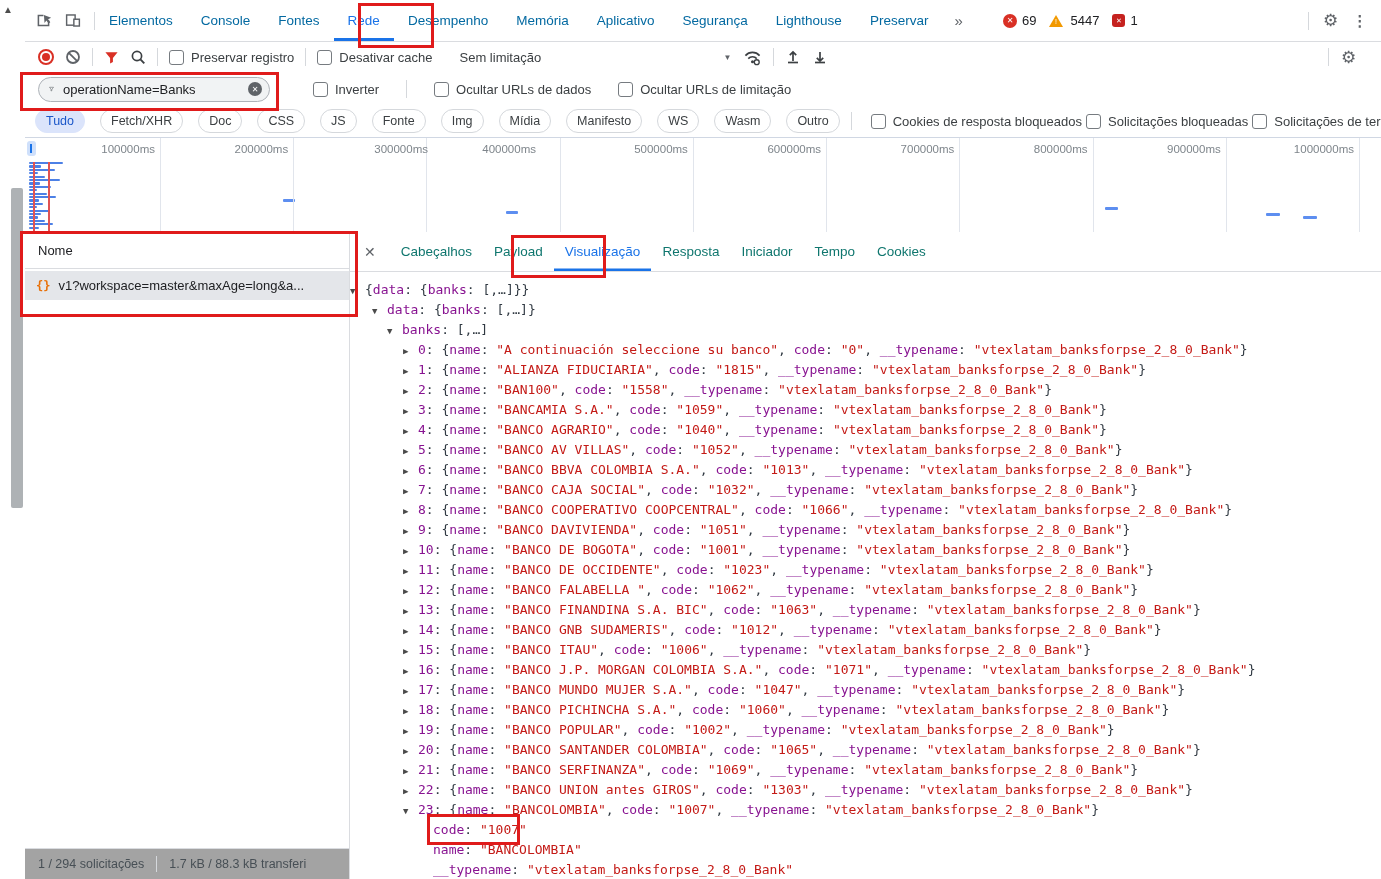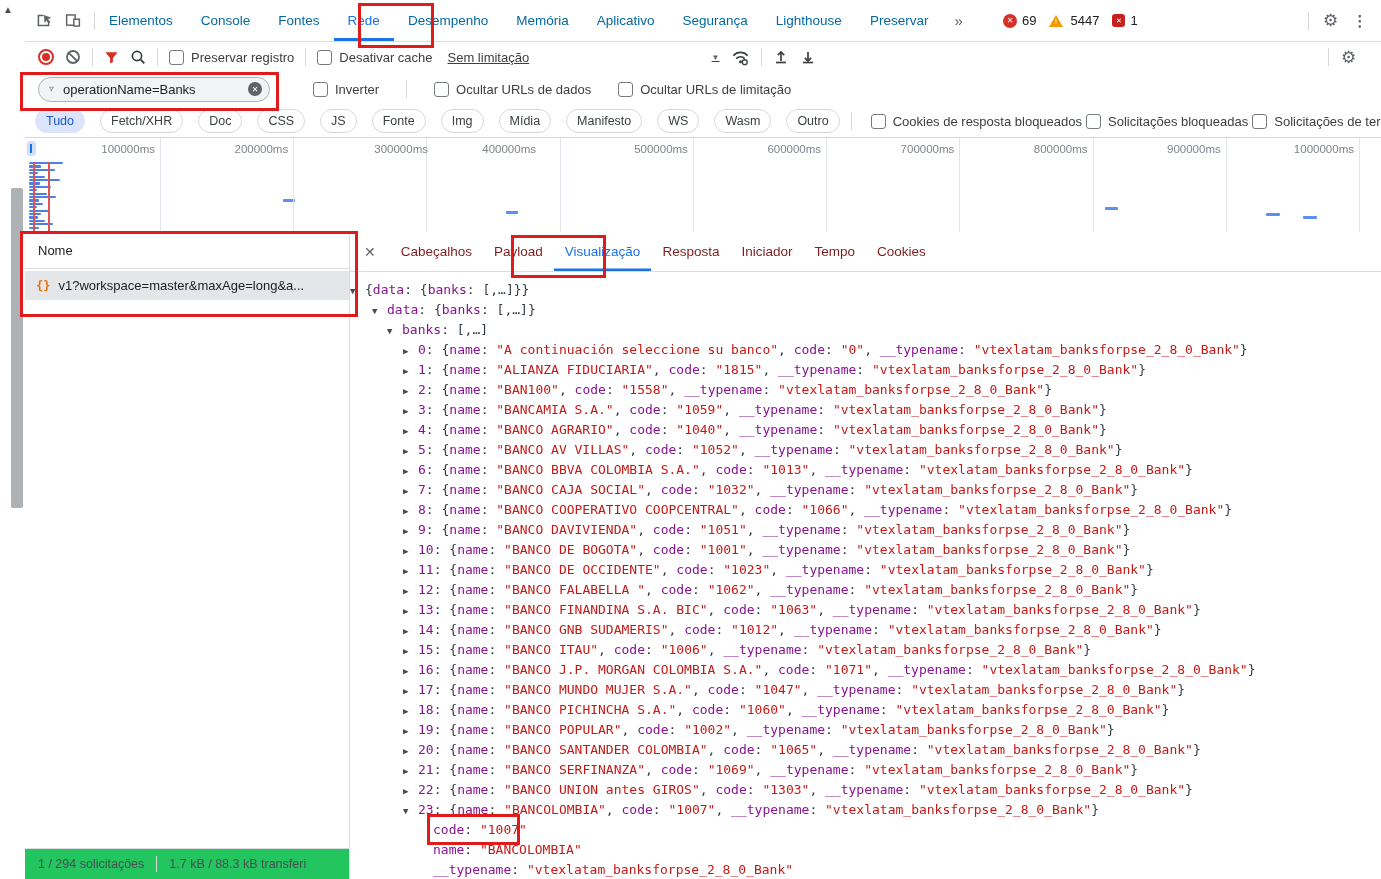--- a/index.html
+++ b/index.html
@@ -31,21 +31,21 @@
   #winctl{left:1308px;top:0;height:41px;display:flex;align-items:center;gap:14px;}
   .gear{font-size:17px;color:#5f6368;}
   .dots{font-size:15px;color:#5f6368;font-weight:bold;}
   .closex{font-size:14px;color:#5f6368;}
   
   #nettb{left:25px;right:0;top:41px;height:32px;display:flex;align-items:center;gap:11px;padding-left:13px;}
   .rec{width:12px;height:12px;border:2px solid #d93025;border-radius:50%;position:relative;flex:none;}
   .rec::after{content:'';position:absolute;inset:2px;background:#d93025;border-radius:50%;}
   .cklabel{display:flex;align-items:center;gap:7px;font-size:13px;color:#3c4043;white-space:nowrap;}
   .cb{width:13px;height:13px;border:1.6px solid #767b80;border-radius:3px;flex:none;background:#fff;}
-  .dd{display:flex;align-items:center;font-size:13px;color:#3c4043;width:272px;justify-content:space-between;margin-left:4px;text-decoration:underline;}
+  .dd{display:flex;align-items:center;font-size:13px;color:#3c4043;width:272px;justify-content:space-between;margin-left:16px;}
   .caret{font-size:8px;color:#5f6368;}
   #tbright{left:1328px;top:41px;height:32px;display:flex;align-items:center;gap:12px;}
   
   #filterrow{left:25px;right:0;top:73px;height:32px;display:flex;align-items:center;gap:27px;padding-left:13px;}
   .pill{display:flex;align-items:center;gap:7px;background:#f1f3f4;border:1px solid #aeb3b9;border-radius:13px;
         height:25px;padding:0 7px 0 10px;width:232px;box-sizing:border-box;}
   .pill input{border:none;background:transparent;outline:none;font-size:13px;color:#202124;flex:1;
               font-family:"Liberation Sans",sans-serif;}
   .clr{width:14px;height:14px;border-radius:50%;background:#5f6368;color:#fff;font-size:8px;
        display:flex;align-items:center;justify-content:center;flex:none;}
@@ -69,26 +69,26 @@
   
   #leftpanel{left:25px;top:232px;width:325px;height:616px;border-right:1px solid #dadce0;background:#fff;box-sizing:border-box;}
   #nome-header{height:36px;border-bottom:1px solid #dadce0;display:flex;align-items:center;padding-left:13px;
                font-size:13px;color:#202124;}
   .req-row{height:29px;display:flex;align-items:center;gap:8px;padding-left:11px;font-size:13px;
            background:#e4e6ea;color:#202124;margin-top:2px;white-space:nowrap;overflow:hidden;}
   .braces{font-family:"DejaVu Sans Mono",monospace;font-weight:bold;color:#e8710a;font-size:12px;flex:none;}
   
   #statusbar{left:25px;top:848px;width:325px;height:31px;border-top:1px solid #dadce0;border-right:1px solid #dadce0;
              display:flex;align-items:center;gap:12px;padding-left:13px;font-size:12.5px;color:#474f55;
-             background:#22c55e;box-sizing:border-box;white-space:nowrap;overflow:hidden;}
+             background:#a3a3a3;box-sizing:border-box;white-space:nowrap;overflow:hidden;}
   
   #rightpanel{left:350px;right:0;top:232px;bottom:0;background:#fff;}
   #preview-tabs{height:39px;border-bottom:1px solid #dadce0;display:flex;align-items:center;padding-left:14px;}
   #preview-tabs .closex{margin-right:14px;}
-  .ptab{padding:0 11px;height:39px;display:flex;align-items:center;font-size:13.5px;color:#7f1d1d;}
+  .ptab{padding:0 11px;height:39px;display:flex;align-items:center;font-size:13.5px;color:#0f766e;}
   .ptab.sel{color:#1a73e8;box-shadow:inset 0 -2.5px 0 #1a73e8;}
   #tree{padding-top:8px;font-family:"DejaVu Sans Mono",monospace;font-size:13px;overflow:hidden;}
   .tl{height:20px;line-height:20px;white-space:pre;color:#303942;}
   .ar{display:inline-block;width:15px;font-size:9px;color:#4a4a4a;}
   .k{color:#881391;}
   .s{color:#c41a16;}
   .p{color:#303942;}
   
   .ann{position:absolute;border:3px solid #e01b1b;pointer-events:none;z-index:50;}
 </style>

